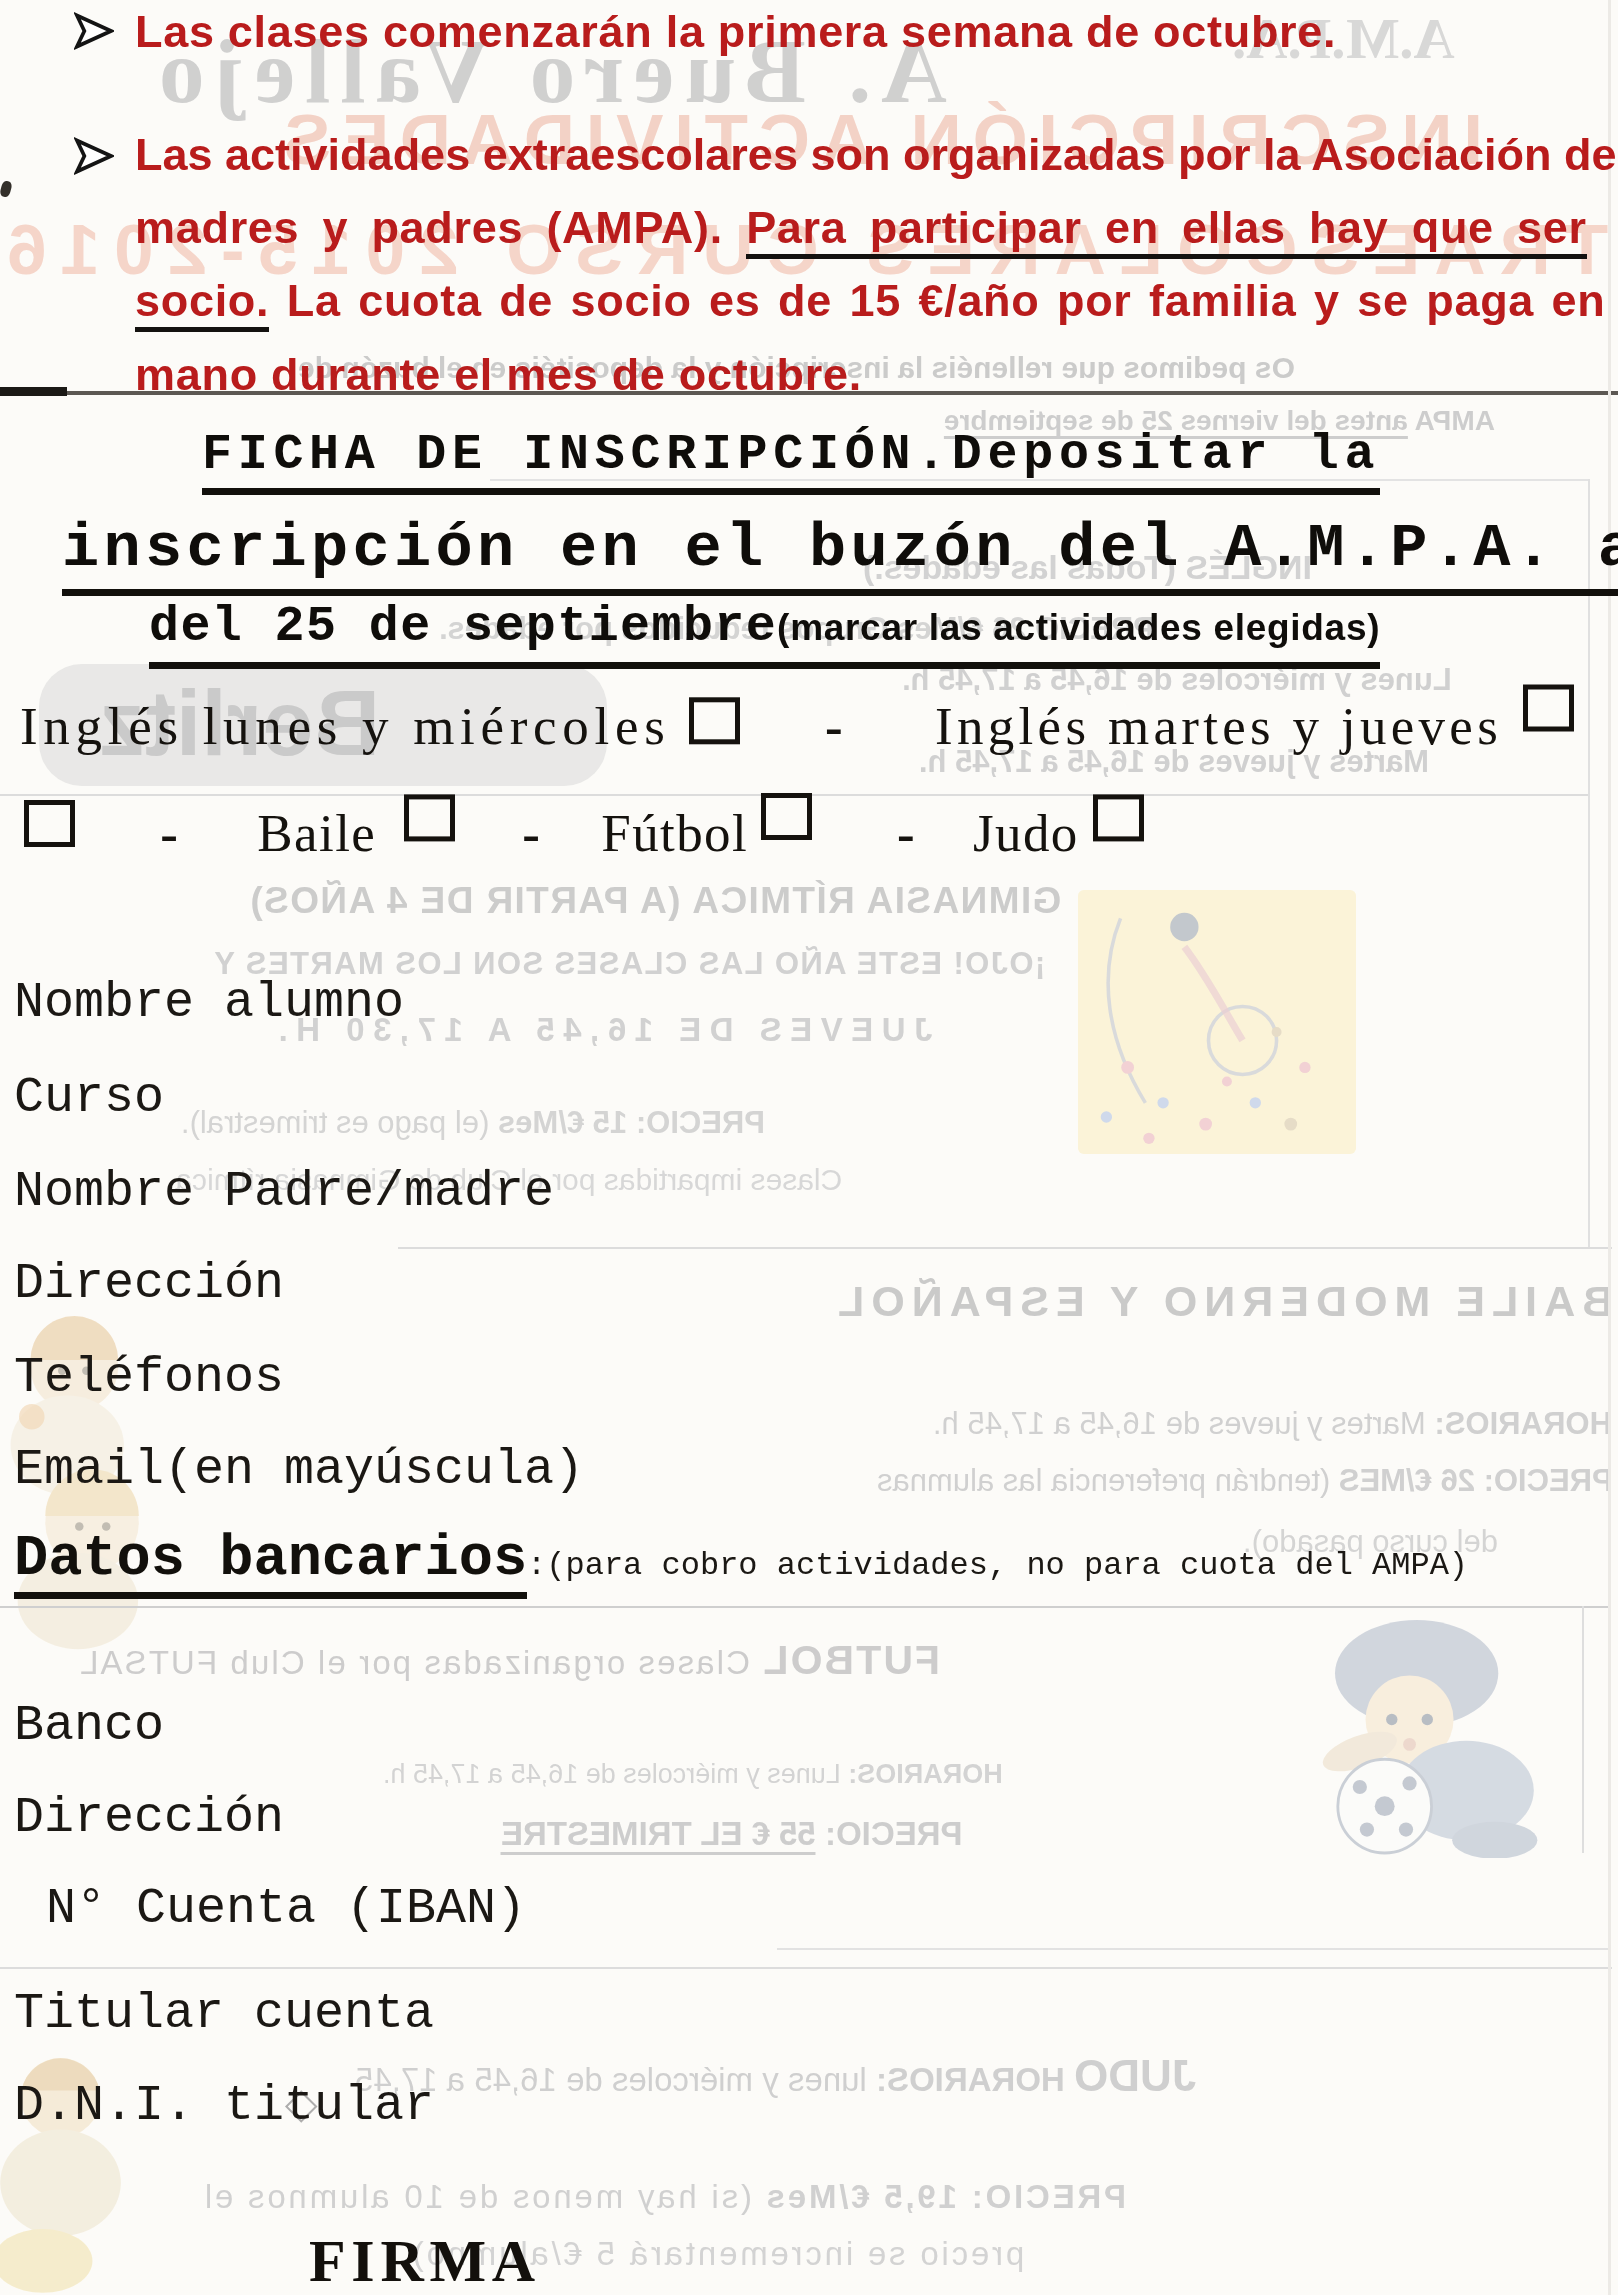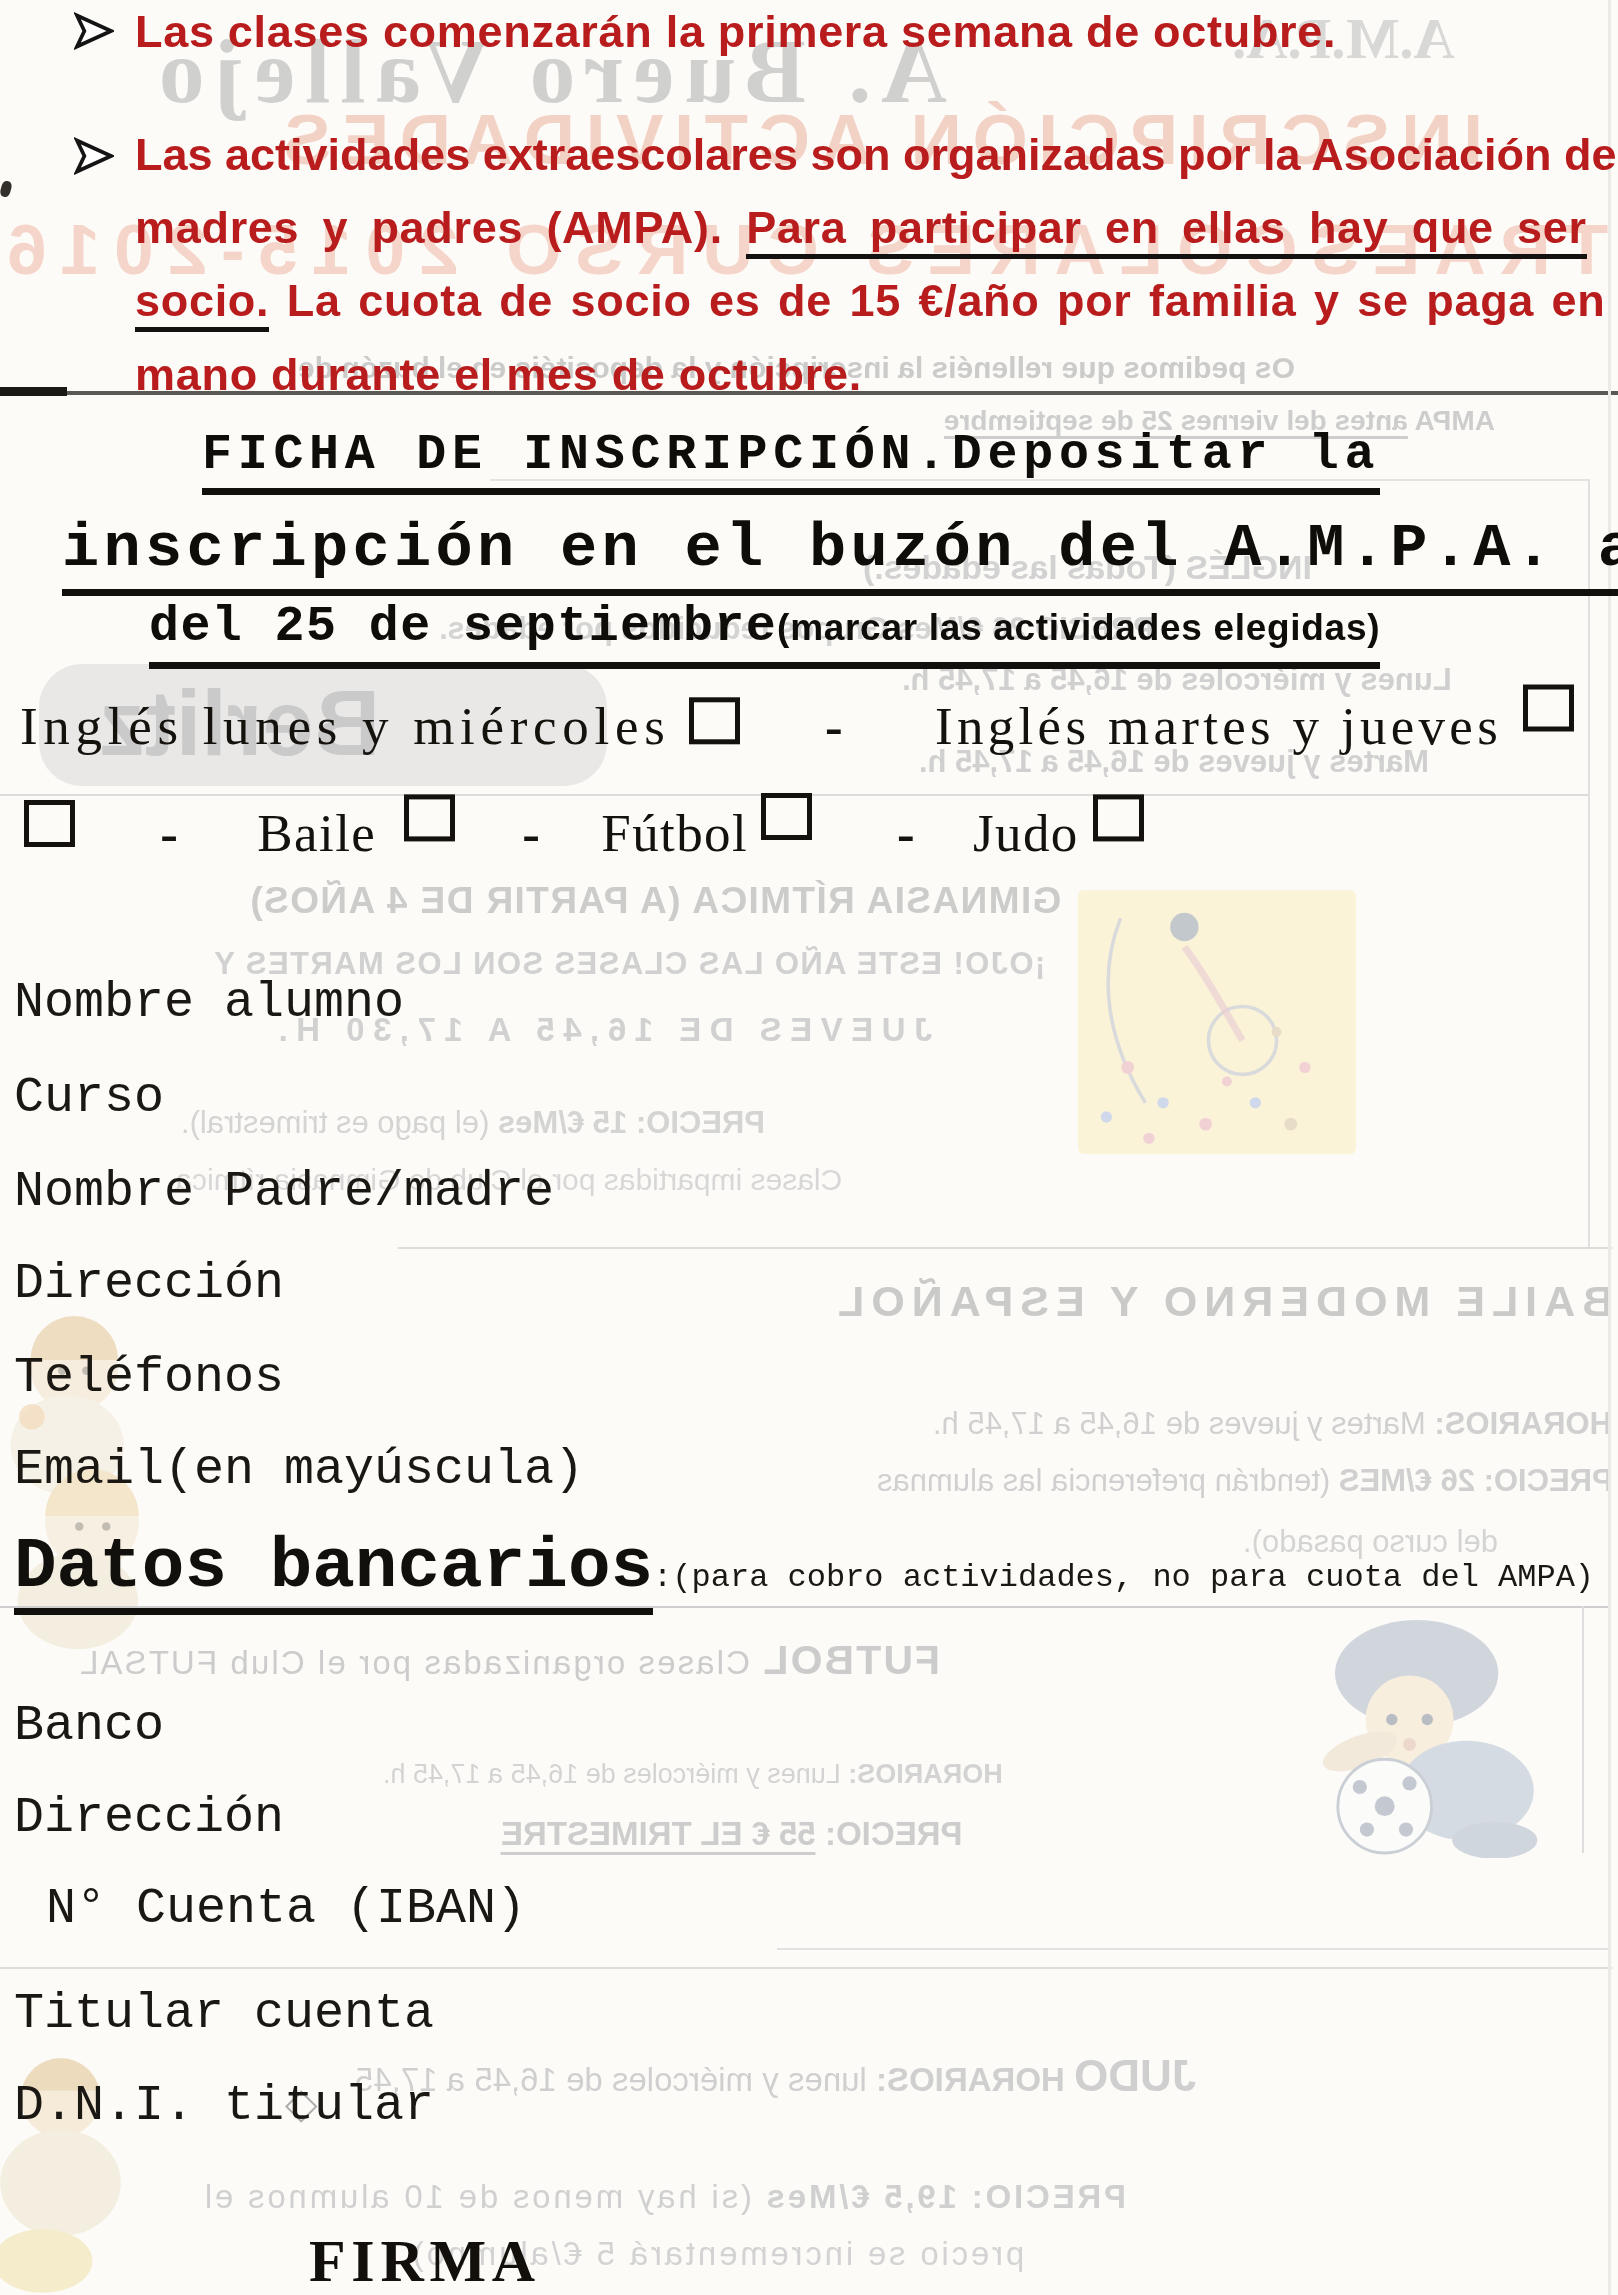--- a/index.html
+++ b/index.html
@@ -14,21 +14,21 @@
   .b{font-weight:bold;}
   
   .hline{font-family:"Liberation Mono","DejaVu Sans Mono",monospace;font-weight:bold;color:#0f0d0a;
          white-space:nowrap;display:inline-block;border-bottom:7px solid #12100c;padding-bottom:5px;}
   
   .actrow{display:flex;align-items:center;font-family:"Liberation Serif",serif;
           font-size:53px;color:#15120e;white-space:nowrap;letter-spacing:1.4px;}
   .cbx{box-sizing:border-box;width:51px;height:47px;border:5px solid #15120e;background:transparent;flex:none;}
   
   .flabel{font-family:"Liberation Mono","DejaVu Sans Mono",monospace;font-size:50px;color:#1b1814;white-space:nowrap;}
-  .datos-main{font-family:"Liberation Mono","DejaVu Sans Mono",monospace;font-weight:bold;font-size:71px;
+  .datos-main{font-family:"Liberation Mono","DejaVu Sans Mono",monospace;font-weight:bold;font-size:57px;
               color:#12100c;border-bottom:7.8px solid #12100c;padding-bottom:1.4px;}
   .datos-small{font-family:"Liberation Mono","DejaVu Sans Mono",monospace;font-size:32px;color:#1b1814;}
   .firma{font-family:"Liberation Serif",serif;font-weight:bold;font-size:60px;letter-spacing:5.7px;color:#13100c;}
   
   .ghost{position:absolute;transform:scaleX(-1);white-space:nowrap;
          font-family:"Liberation Sans",sans-serif;font-weight:bold;}
   .greg{font-weight:normal;}
   .gu{border-bottom:3.6px solid #c9c9c9;}
   .hr{position:absolute;background:#dcdcdc;}
   .vr{position:absolute;background:#e0e0e0;}

